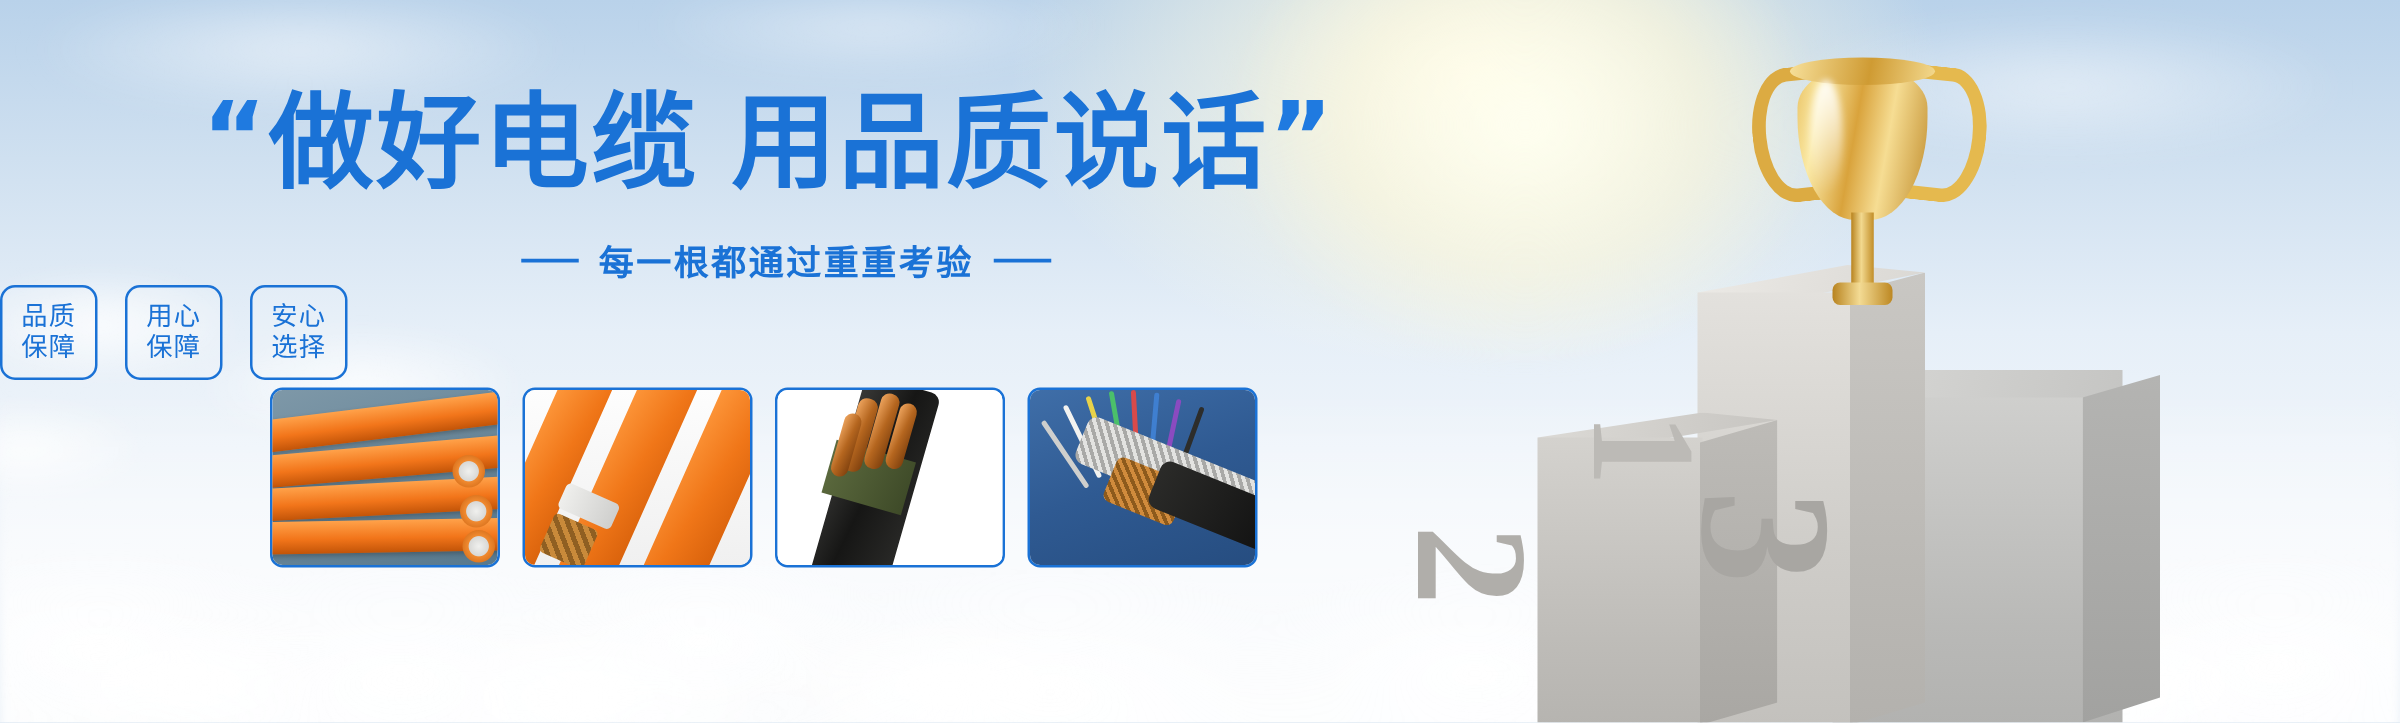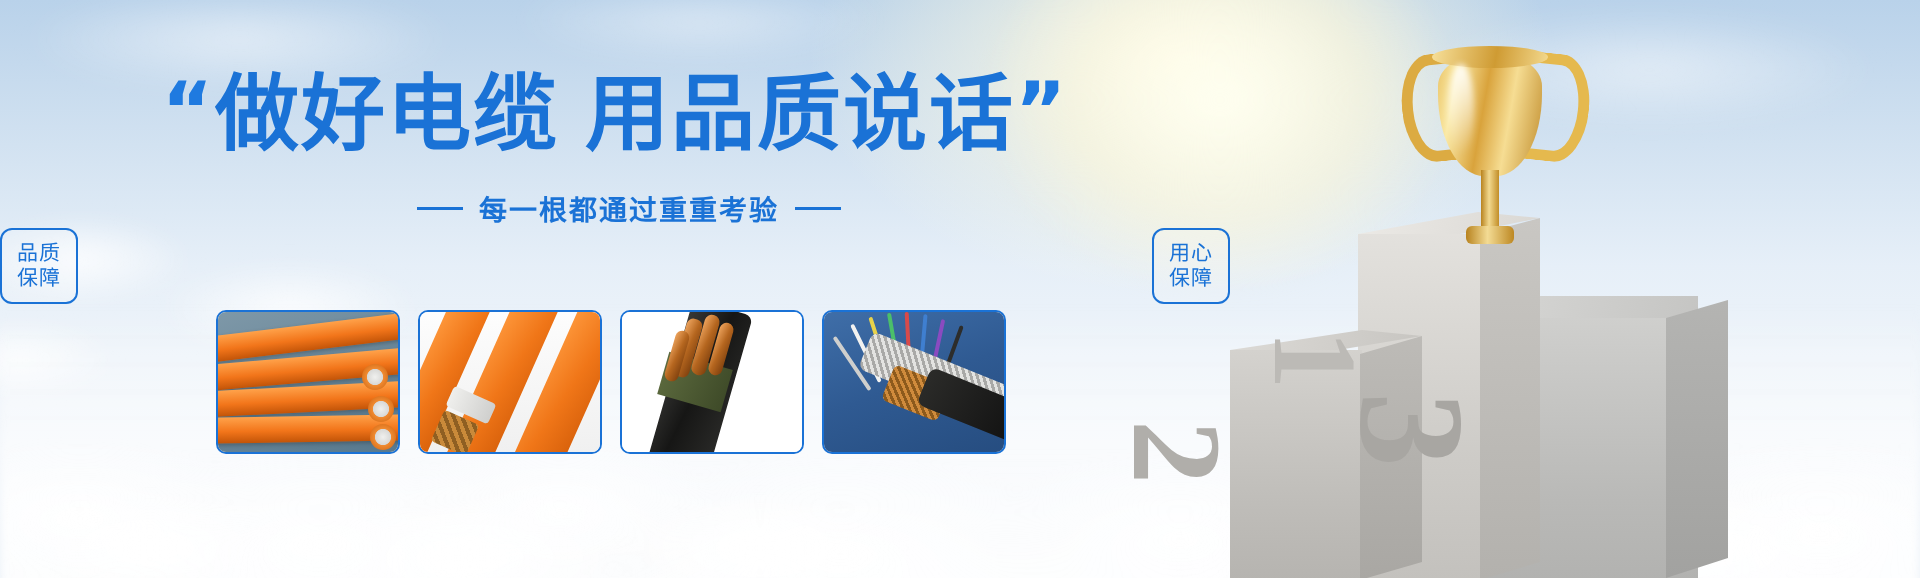--- a/index.html
+++ b/index.html
@@ -116,21 +116,21 @@
   }
   .headline .q{font-size:78px;color:#1f7ae0;vertical-align:top;}
   .headline .sp{display:inline-block;width:26px;}
 
   .subwrap{position:absolute;left:0;right:0;top:188px;text-align:center;
     display:flex;align-items:center;justify-content:center;gap:16px;margin-left:28px;}
   .dash{display:block;width:46px;height:3px;background:#1a72d6;}
   .subtitle{font-family:"DejaVu Sans","Liberation Sans",sans-serif;
     font-size:28px;font-weight:700;color:#1a72d6;letter-spacing:2px;white-space:nowrap;}
 
-  .badges{position:absolute;left:0;right:0;top:228px;display:flex;justify-content:space-between;gap:22px;}
+  .badges{position:absolute;left:0;right:0;top:228px;display:flex;justify-content:flex-start;gap:22px;}
   .badge{
     width:74px;height:72px;border:2px solid #1a72d6;border-radius:12px;
     display:flex;flex-direction:column;align-items:center;justify-content:center;
     color:#1a72d6;font-family:"DejaVu Sans","Liberation Sans",sans-serif;
     font-size:21px;line-height:1.18;font-weight:500;letter-spacing:1px;
     background:rgba(255,255,255,0.12);
   }
 
   
   .thumbs{position:absolute;left:216px;top:310px;display:flex;gap:18px;}
@@ -252,20 +252,24 @@
 
     <div class="badges">
       <div class="badge">
         <span>品质</span>
         <span>保障</span>
       </div>
       <div class="badge">
         <span>用心</span>
         <span>保障</span>
       </div>
+      <div class="badge">
+        <span>安心</span>
+        <span>选择</span>
+      </div>
     </div>
 
     <div class="thumbs">
 
       <div class="thumb">
         <div class="t-inner t1">
           <div class="cab c1"></div>
             <div class="cab c2"></div>
             <div class="cab c3"></div>
             <div class="cab c4"></div>

